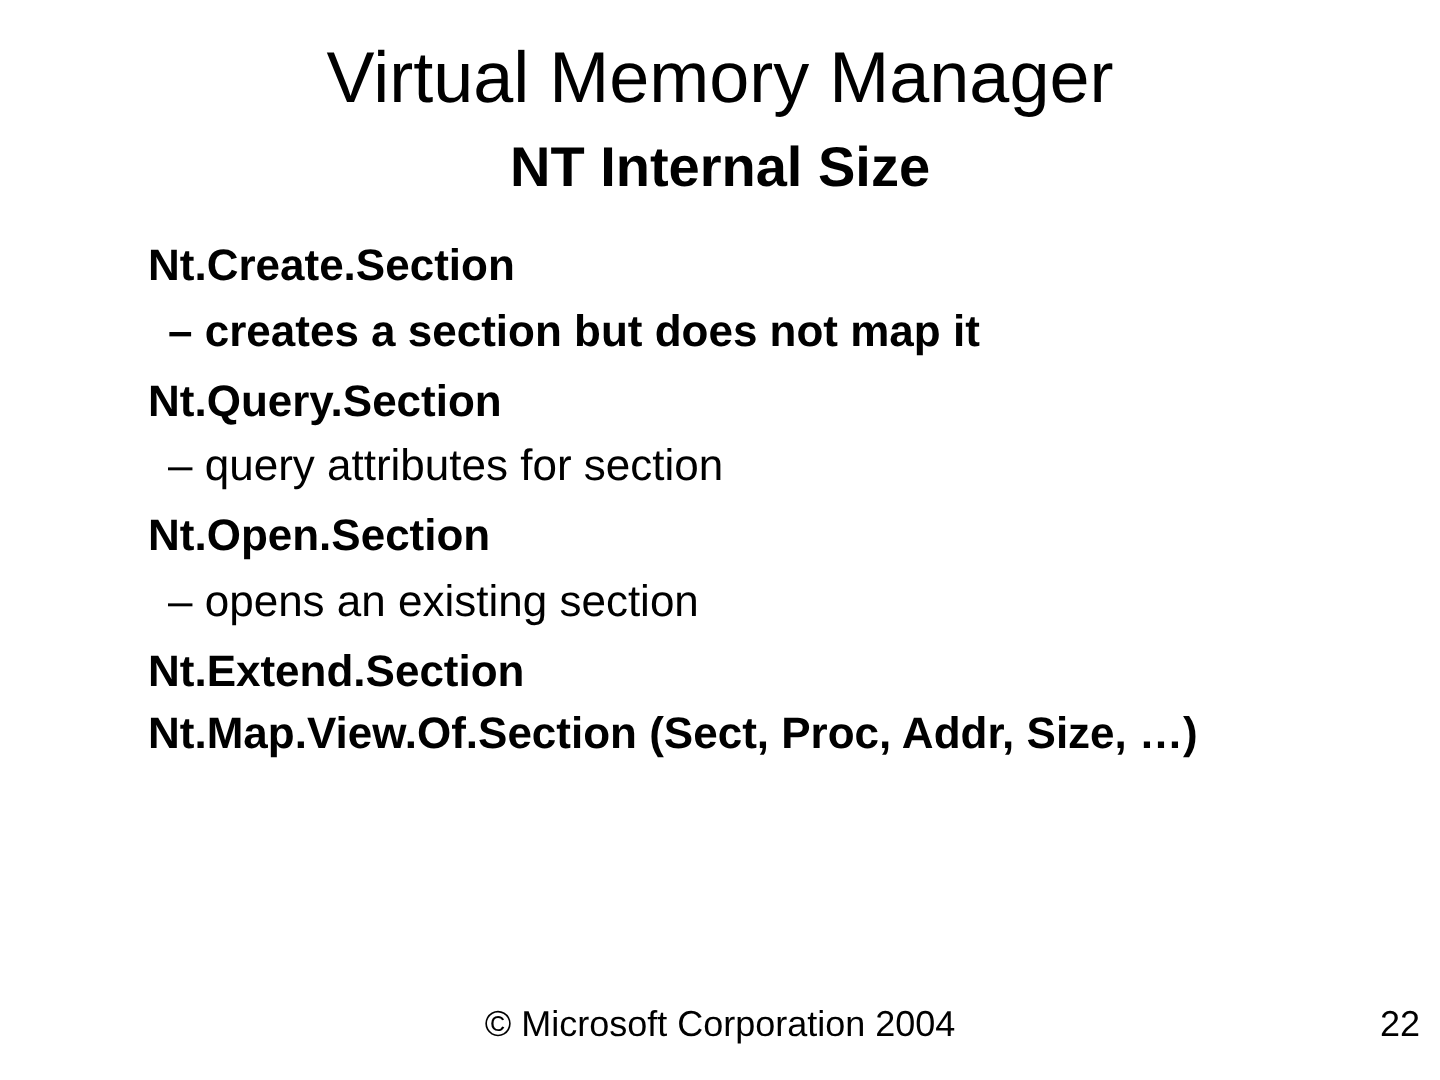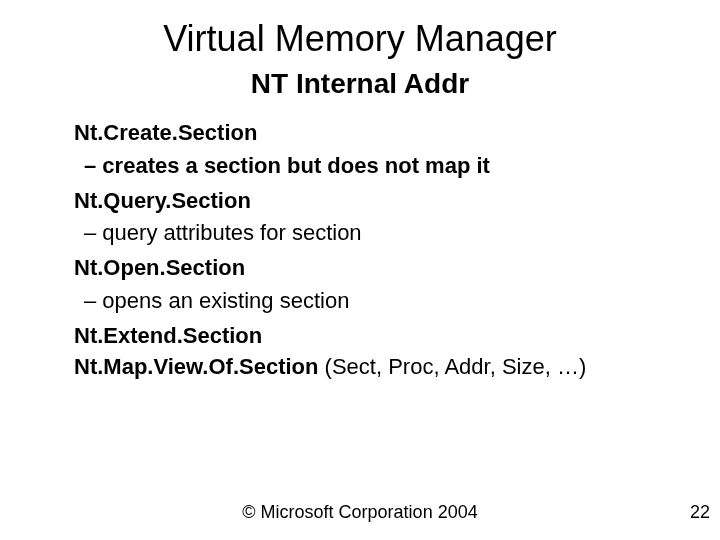--- a/index.html
+++ b/index.html
@@ -26,38 +26,38 @@
     }
     .body { font-size:22px; line-height:1.4; }
     .item-heading { font-weight:700;margin-left:24px; }
     ul {
       list-style:none;
       margin:2px 0 4px 0;
       padding:0 0 0 34px;
     }
     .dash::before { content:"– "; }
     .sub-bold { font-weight:700; }
-    .extra { font-weight:400; }
+    .extra { font-weight:700; }
     .footer {
       position:absolute;
       bottom:16px;
       left:0; right:0;
       height:22px;
       font-size:18px;
       margin-top:40px;
     }
     .copyright { position:absolute; left:0; right:0; text-align:center; }
     .page { position:absolute; right:10px; }
   </style>
 </head>
 <body>
 
 <div class="slide">
   <h1 class="title">Virtual Memory Manager</h1>
-  <h2 class="subtitle">NT Internal Addr</h2>
+  <h2 class="subtitle">NT Internal Size</h2>
 
   <div class="body">
     <div>
       <span class="item-heading">Nt.Create.Section</span>
       <ul>
           <li class="dash sub-bold">creates a section but does not map it</li>
         </ul>
     </div>
     <div>
       <span class="item-heading">Nt.Query.Section</span>

